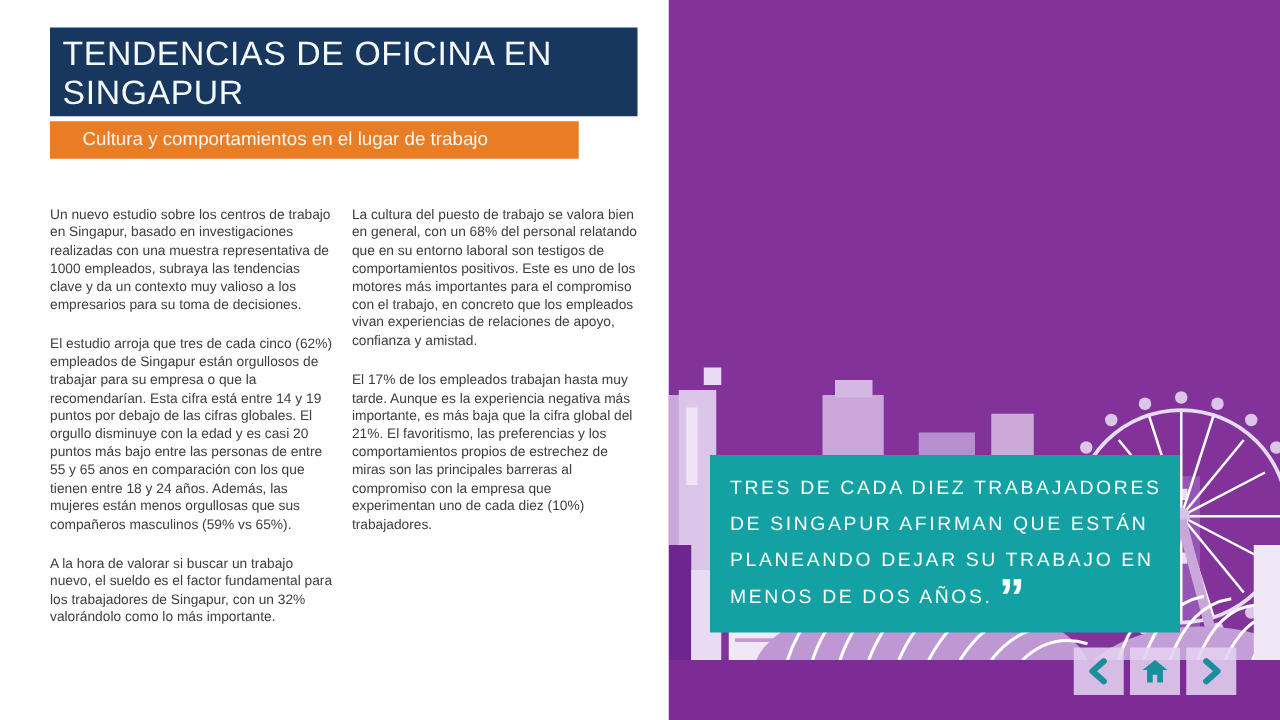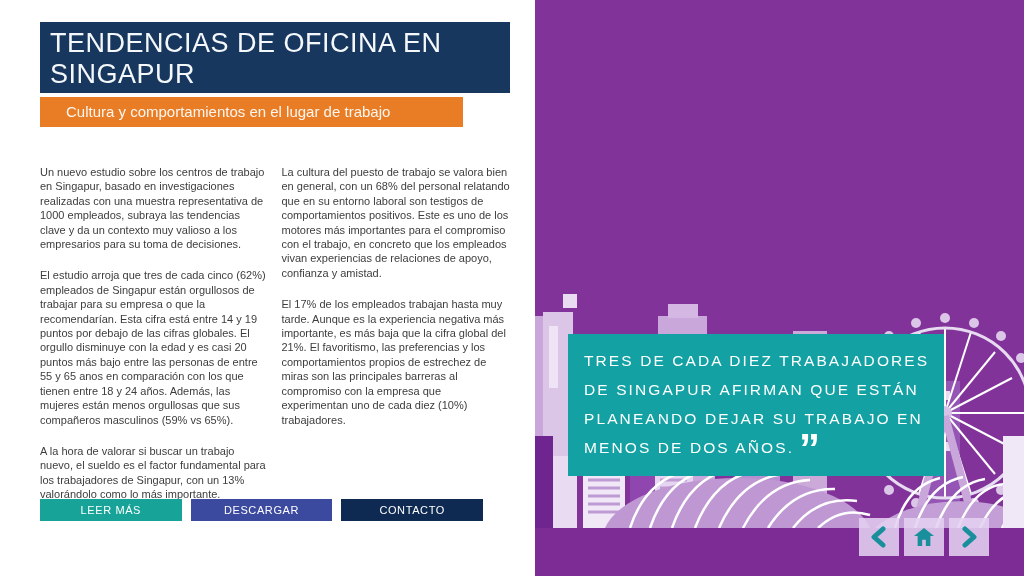--- a/index.html
+++ b/index.html
@@ -51,21 +51,21 @@
     position: absolute; left: 40px; top: 531px; width: 470px;
     color: #2e3e79; font-size: 11px;
   }
   .footer .pg { font-weight: bold; margin-right: 14px; }
 
   
   .right-panel { position: absolute; left: 535px; top: 0; width: 489px; height: 576px; background: #82339a; overflow: hidden; }
   .skyline { position: absolute; left: 0; bottom: 0; width: 489px; height: 290px; }
 
   .quote-box {
-    position: absolute; left: 33px; top: 334px; width: 376px; min-height: 123px;
+    position: absolute; left: 33px; top: 364px; width: 376px; min-height: 123px;
     background: #13a1a4; color: #ffffff;
     padding: 12px 0 14px 16px;
     font-size: 15.5px; line-height: 29px; letter-spacing: 2.1px;
   }
   .quote-box .qmark {
     font-weight: bold; font-size: 42px; letter-spacing: 0;
     line-height: 0; position: relative; top: 10px; left: 5px;
   }
 
   .nav-row { position: absolute; right: 35px; bottom: 20px; display: flex; gap: 5px; }
@@ -84,33 +84,28 @@
   <div class="left-panel">
 
     <div class="title-block">TENDENCIAS DE OFICINA EN SINGAPUR</div>
 
     <div class="subtitle-bar">Cultura y comportamientos en el lugar de trabajo</div>
 
     <div class="columns">
       <div class="col">
         <p>Un nuevo estudio sobre los centros de trabajo en Singapur, basado en investigaciones realizadas con una muestra representativa de 1000 empleados, subraya las tendencias clave y da un contexto muy valioso a los empresarios para su toma de decisiones.</p>
         <p>El estudio arroja que tres de cada cinco (62%) empleados de Singapur están orgullosos de trabajar para su empresa o que la recomendarían. Esta cifra está entre 14 y 19 puntos por debajo de las cifras globales. El orgullo disminuye con la edad y es casi 20 puntos más bajo entre las personas de entre 55 y 65 anos en comparación con los que tienen entre 18 y 24 años. Además, las mujeres están menos orgullosas que sus compañeros masculinos (59% vs 65%).</p>
-        <p>A la hora de valorar si buscar un trabajo nuevo, el sueldo es el factor fundamental para los trabajadores de Singapur, con un 13% valorándolo como lo más importante.</p>
+        <p>A la hora de valorar si buscar un trabajo nuevo, el sueldo es el factor fundamental para los trabajadores de Singapur, con un 32% valorándolo como lo más importante.</p>
       </div>
       <div class="col">
         <p>La cultura del puesto de trabajo se valora bien en general, con un 68% del personal relatando que en su entorno laboral son testigos de comportamientos positivos. Este es uno de los motores más importantes para el compromiso con el trabajo, en concreto que los empleados vivan experiencias de relaciones de apoyo, confianza y amistad.</p>
         <p>El 17% de los empleados trabajan hasta muy tarde. Aunque es la experiencia negativa más importante, es más baja que la cifra global del 21%. El favoritismo, las preferencias y los comportamientos propios de estrechez de miras son las principales barreras al compromiso con la empresa que experimentan uno de cada diez (10%) trabajadores.</p>
       </div>
     </div>
 
-    <div class="btn-row">
-      <button class="btn btn-teal">LEER MÁS</button>
-      <button class="btn btn-indigo">DESCARGAR</button>
-      <button class="btn btn-navy">CONTACTO</button>
-    </div>
 
   </div>
 
   <div class="right-panel">
 
     <svg class="skyline" viewBox="0 0 489 290" aria-hidden="true">
 
       <rect x="-10" y="30" width="22" height="212" fill="#c9a7da"></rect>
       <rect x="8" y="26" width="30" height="216" fill="#dcc6e8"></rect>
       <rect x="14" y="40" width="9" height="62" fill="#efe4f6"></rect>

